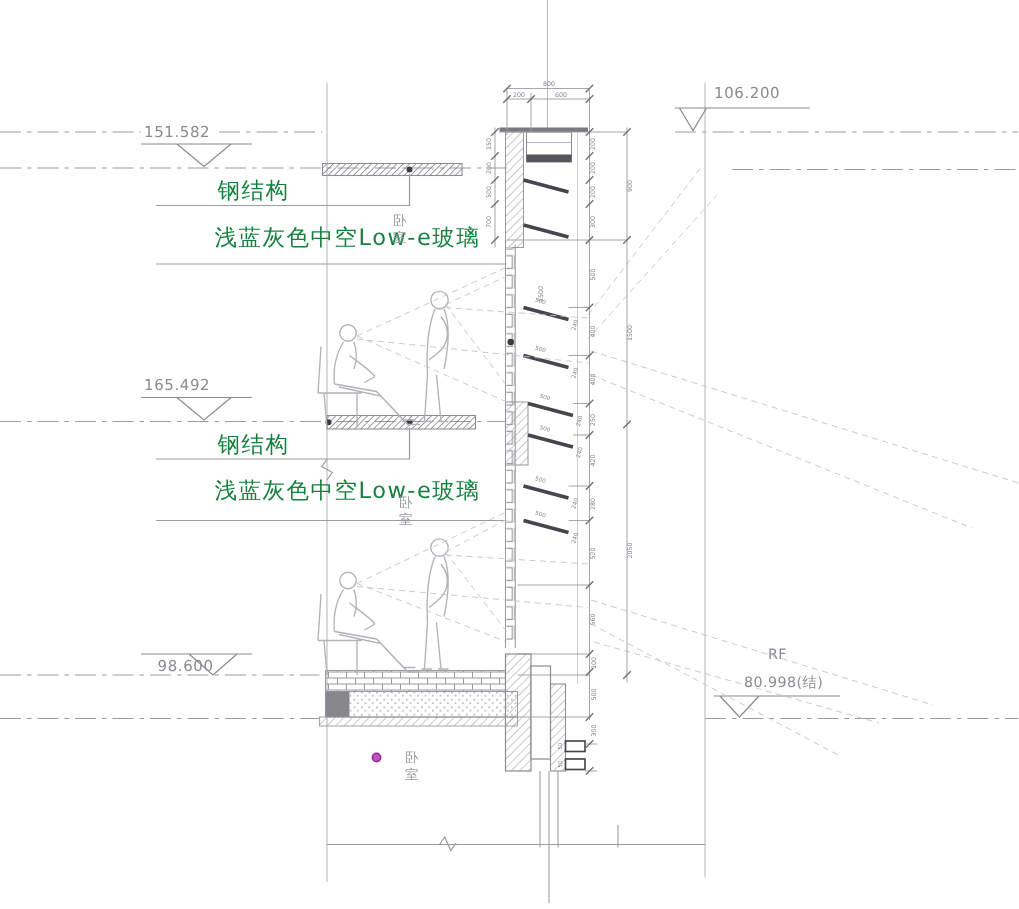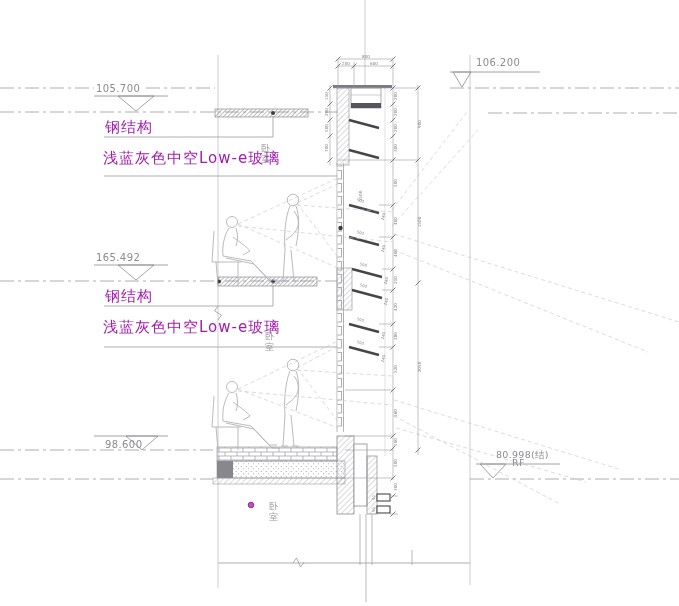--- a/index.html
+++ b/index.html
@@ -1,21 +1,21 @@
 <!DOCTYPE html>
 <html><head>
 <meta charset="utf-8">
 <style>
   html,body{margin:0;padding:0;background:#ffffff;}
   .canvas{position:relative;width:679px;height:606px;background:#ffffff;overflow:hidden;
           font-family:"DejaVu Sans",sans-serif;}
   .canvas svg{position:absolute;left:0;top:0;}
-  .lbl{position:absolute;white-space:nowrap;color:#85858b;}
+  .lbl{position:absolute;white-space:nowrap;color:#85858b;text-align:center;}
   .elev{font-size:10px;letter-spacing:0.4px;color:#8b8b91;}
-  .cjk{font-size:15px;color:#a21caf;letter-spacing:1px;}
+  .cjk{font-size:15px;color:#15803d;letter-spacing:1px;margin-left:40px;}
   .room{font-size:9px;color:#9a9aa0;width:11px;line-height:10.5px;word-break:break-all;white-space:normal;}
   .small{font-size:9.5px;color:#8b8b91;letter-spacing:0.3px;}
   svg text{font-family:"DejaVu Sans",sans-serif;fill:#80808a;}
 </style>
 </head>
 <body>
 
 <div class="canvas">
 
 <svg width="679" height="606" viewBox="0 0 679 606">
@@ -218,25 +218,25 @@
     <text transform="translate(397 487) rotate(-90)">300</text>
     <g font-size="3.5">
       <text transform="translate(374.5 497.5) rotate(-90)">50</text>
       <text transform="translate(374.5 509.5) rotate(-90)">50</text>
     </g>
   </g>
 
   <circle cx="251" cy="505" r="2.8" fill="#c44ec4" stroke="#8f2d8f" stroke-width="1"></circle>
 </svg>
 
-<div class="lbl elev" style="left:96px;top:83px;">105.700</div>
+<div class="lbl elev" style="left:96px;top:83px;">151.582</div>
 <div class="lbl elev" style="left:96px;top:252px;">165.492</div>
 <div class="lbl elev" style="left:105px;top:439px;">98.600</div>
 <div class="lbl elev" style="left:476px;top:57px;">106.200</div>
-<div class="lbl small" style="left:512px;top:431px;margin-top:26px;">RF</div>
+<div class="lbl small" style="left:512px;top:431px;">RF</div>
 <div class="lbl small" style="left:496px;top:449px;">80.998(结)</div>
 
 <div class="lbl cjk" style="left:105px;top:118px;">钢结构</div>
 <div class="lbl cjk" style="left:103px;top:149px;">浅蓝灰色中空Low-e玻璃</div>
 <div class="lbl cjk" style="left:105px;top:287px;">钢结构</div>
 <div class="lbl cjk" style="left:103px;top:318px;">浅蓝灰色中空Low-e玻璃</div>
 
 <div class="lbl room" style="left:261px;top:143px;">卧室</div>
 <div class="lbl room" style="left:265px;top:331px;">卧室</div>
 <div class="lbl room" style="left:269px;top:501px;">卧室</div>

